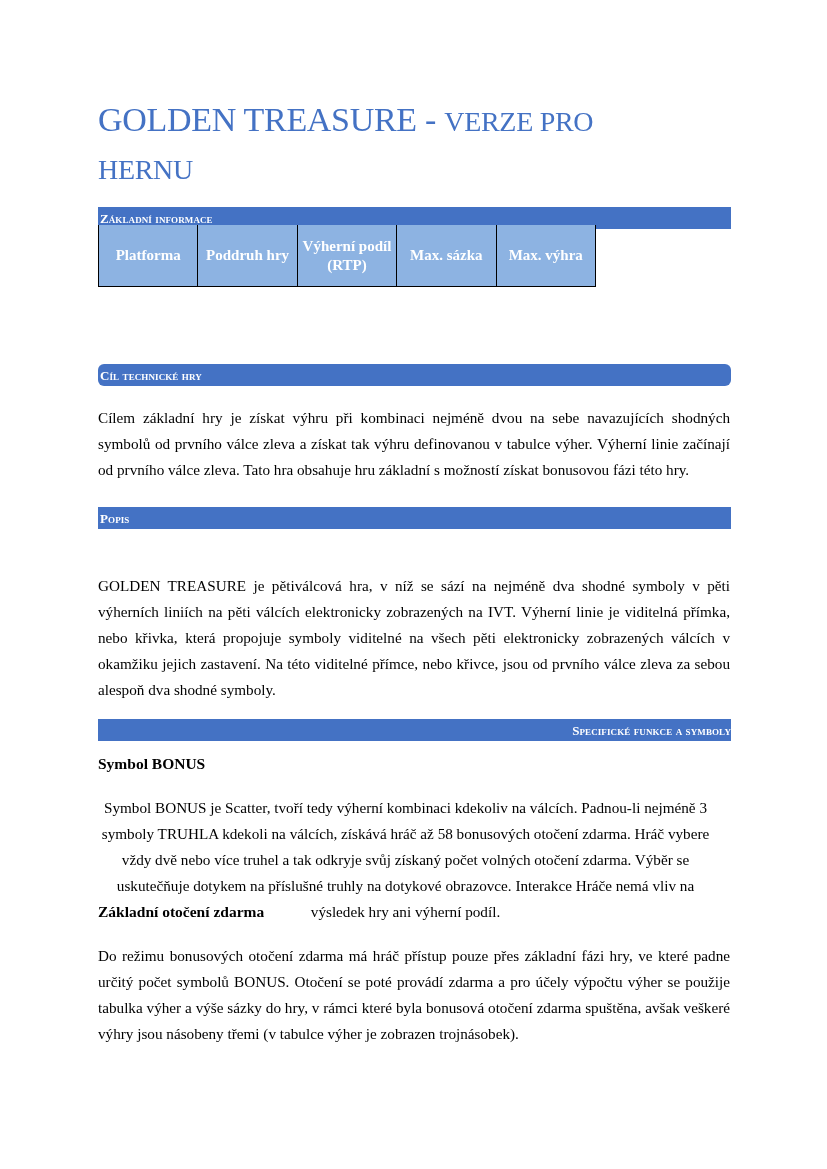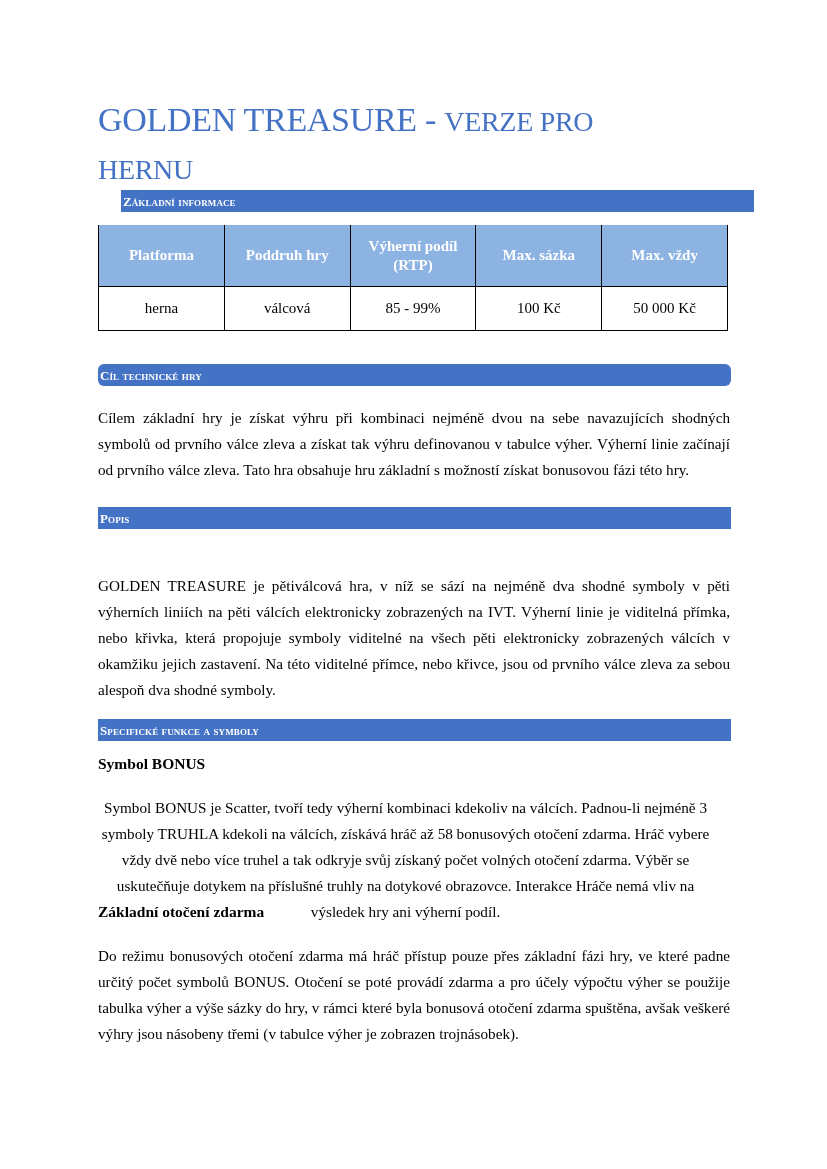--- a/index.html
+++ b/index.html
@@ -4,64 +4,57 @@
 <style>
   html, body { margin: 0; padding: 0; background: #ffffff; }
   body { width: 827px; height: 1169px; position: relative; overflow: hidden;
          font-family: "Liberation Serif", "DejaVu Serif", serif; color: #000; }
   .title { position: absolute; left: 98px; top: 97px; width: 600px;
            color: #4472c4; font-size: 34px; line-height: 46px; letter-spacing: -0.3px; }
   .title .small { font-size: 28px; text-align: right; }
   .bar { position: absolute; left: 98px; width: 633px; height: 22px; background: #4472c4;
          color: #fff; font-weight: bold; font-size: 13px; line-height: 24px; padding-left: 2px;
          box-sizing: border-box; font-variant: small-caps; letter-spacing: 0.1px; }
-  table.info { position: absolute; left: 98px; top: 225px; width: 630px; border-collapse: collapse;
+  table.info { position: absolute; left: 98px; top: 225px; width: 498px; border-collapse: collapse;
                table-layout: fixed; }
   table.info th { background: #8db3e2; color: #fff; font-weight: bold; font-size: 15px;
                   height: 61px; border: 1.5px solid #000; border-top: none; text-align: center;
                   line-height: 19px; padding: 0 4px; }
   table.info td { font-size: 15px; height: 41px; text-align: center; border: 1.5px solid #000; }
   .para { position: absolute; left: 98px; width: 632px; font-size: 15.2px; line-height: 26px;
           text-align: justify; }
   .para.left { text-align: center; }
   .subhead { position: absolute; left: 98px; font-weight: bold; font-size: 15.5px; }
 </style>
 </head>
 <body>
 
 <div class="title">
   <span>GOLDEN TREASURE - </span><span class="small">VERZE PRO</span><br>
   <span class="small">HERNU</span>
 </div>
 
-<div class="bar" style="top:190px;margin-left:23px;">Základní informace</div>
+<div class="bar" style="top:207px;">Základní informace</div>
 
 <table class="info">
   <tbody>
       <tr>
     <th>Platforma</th>
     <th>Poddruh hry</th>
     <th>Výherní podíl (RTP)</th>
     <th>Max. sázka</th>
-    <th>Max. vždy</th>
-  </tr>
-  <tr>
-    <td>herna</td>
-    <td>válcová</td>
-    <td>85 - 99%</td>
-    <td>100 Kč</td>
-    <td>50 000 Kč</td>
+    <th>Max. výhra</th>
   </tr>
 </tbody>
   </table>
 
 <div class="bar" style="top:364px;border-radius:6px;">Cíl technické hry</div>
 <div class="para" style="top:405px;">Cílem základní hry je získat výhru při kombinaci nejméně dvou na sebe navazujících shodných symbolů od prvního válce zleva a získat tak výhru definovanou v tabulce výher. Výherní linie začínají od prvního válce zleva. Tato hra obsahuje hru základní s možností získat bonusovou fázi této hry.</div>
 
 <div class="bar" style="top:507px;">Popis</div>
 <div class="para" style="top:573px;">GOLDEN TREASURE je pětiválcová hra, v níž se sází na nejméně dva shodné symboly v pěti výherních liniích na pěti válcích elektronicky zobrazených na IVT. Výherní linie je viditelná přímka, nebo křivka, která propojuje symboly viditelné na všech pěti elektronicky zobrazených válcích v okamžiku jejich zastavení. Na této viditelné přímce, nebo křivce, jsou od prvního válce zleva za sebou alespoň dva shodné symboly.</div>
 
-<div class="bar" style="top:719px;">Specifické funkce a symboly</div>
+<div class="bar" style="top:719px;text-align:right;">Specifické funkce a symboly</div>
 <div class="subhead" style="top:755px;">Symbol BONUS</div>
 <div class="para left" style="top:795px; width:615px;">Symbol BONUS je Scatter, tvoří tedy výherní kombinaci kdekoliv na válcích. Padnou-li nejméně 3 symboly TRUHLA kdekoli na válcích, získává hráč až 58 bonusových otočení zdarma. Hráč vybere vždy dvě nebo více truhel a tak odkryje svůj získaný počet volných otočení zdarma. Výběr se uskutečňuje dotykem na příslušné truhly na dotykové obrazovce. Interakce Hráče nemá vliv na výsledek hry ani výherní podíl.</div>
 
 <div class="subhead" style="top:903px;">Základní otočení zdarma</div>
 <div class="para" style="top:943px;">Do režimu bonusových otočení zdarma má hráč přístup pouze přes základní fázi hry, ve které padne určitý počet symbolů BONUS. Otočení se poté provádí zdarma a pro účely výpočtu výher se použije tabulka výher a výše sázky do hry, v rámci které byla bonusová otočení zdarma spuštěna, avšak veškeré výhry jsou násobeny třemi (v tabulce výher je zobrazen trojnásobek).</div>
 
 </body></html>

